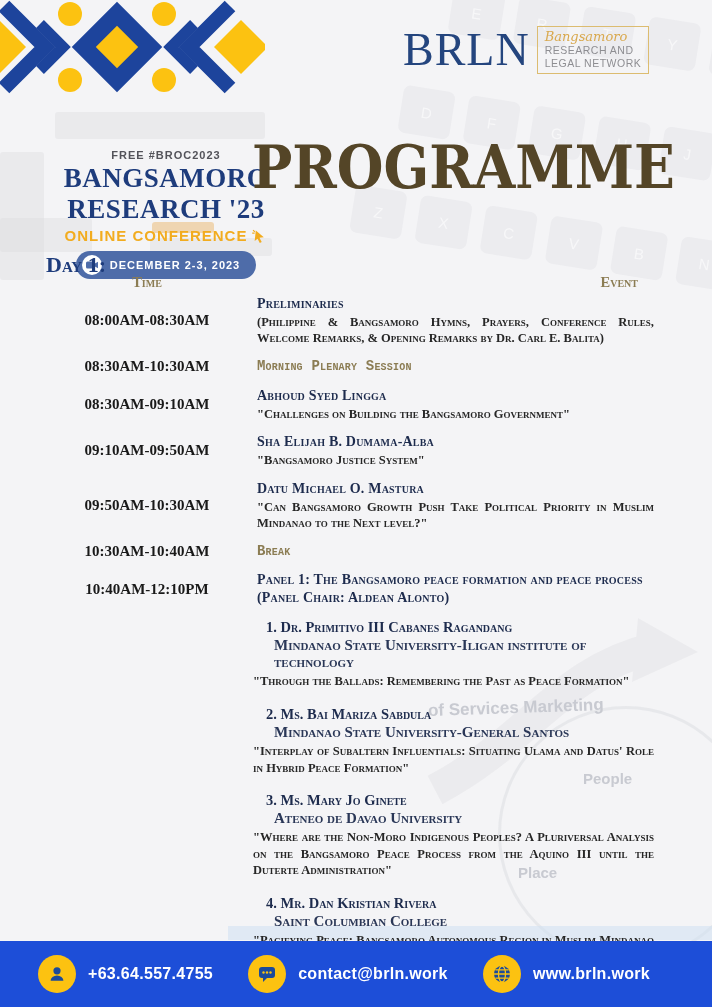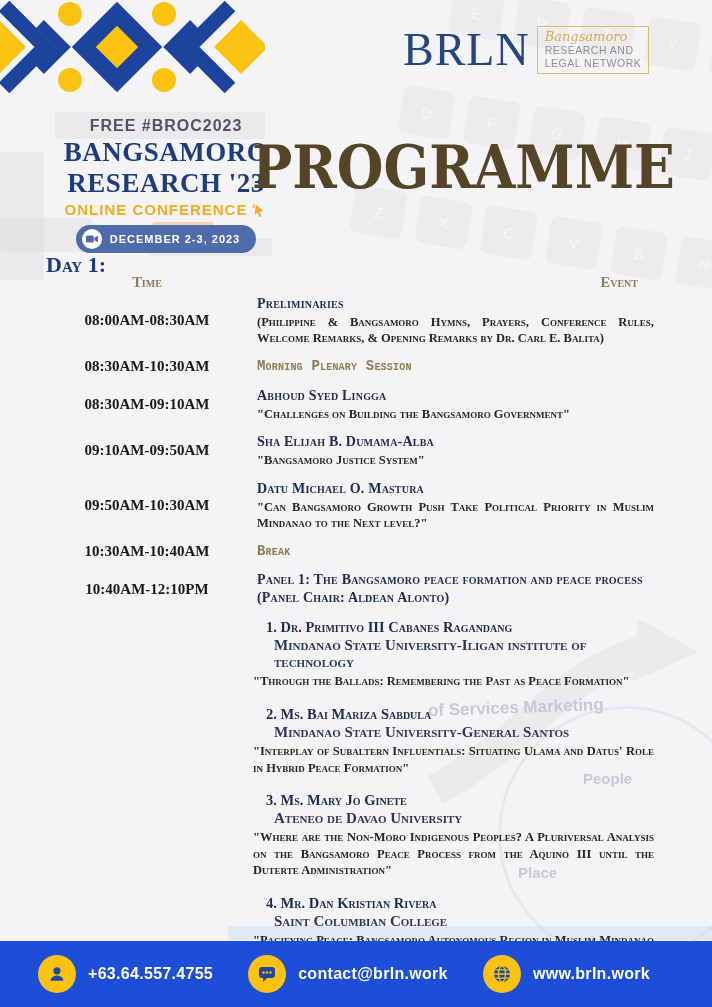--- a/index.html
+++ b/index.html
@@ -25,21 +25,21 @@
   .wm-bluestrip{position:absolute;left:228px;top:926px;width:484px;height:14px;background:#cfe0f2;opacity:.55;}
   
   .pattern{position:absolute;left:0;top:0;z-index:2;}
   .brln{position:absolute;left:403px;top:26px;z-index:2;display:flex;align-items:center;gap:7px;}
   .brln-acro{font-family:"Liberation Serif",serif;font-size:46px;line-height:1;color:#24457e;letter-spacing:1px;}
   .brln-box{border:1.5px solid #dcbc70;padding:3px 7px 4px 7px;text-align:left;}
   .brln-script{font-family:"DejaVu Serif",serif;font-style:italic;font-size:13px;color:#d9a94f;line-height:1.1;}
   .brln-tag{font-family:"Liberation Sans",sans-serif;font-size:10.5px;color:#8e8e92;letter-spacing:.5px;line-height:1.18;}
   
   .ehead{position:absolute;left:40px;top:117px;width:252px;text-align:center;z-index:2;}
-  .free-tag{font-family:"Liberation Sans",sans-serif;font-size:16px;font-weight:bold;color:#53535a;letter-spacing:1px;}
+  .free-tag{font-family:"Liberation Sans",sans-serif;font-size:11px;font-weight:bold;color:#53535a;letter-spacing:1px;margin-top:32px;}
   .etitle{font-size:27px;font-weight:bold;color:#1e3c7c;line-height:1.0;letter-spacing:.5px;margin-top:4px;}
   .esub{margin-top:4px;display:flex;align-items:center;justify-content:center;gap:4px;
         font-family:"Liberation Sans",sans-serif;font-size:15px;font-weight:bold;color:#f2ac1f;letter-spacing:1px;}
   .pill{margin-top:7px;display:inline-flex;align-items:center;gap:8px;background:#4e6ca9;border-radius:18px;
         padding:4px 16px 4px 6px;}
   .pill-cam{width:20px;height:20px;border-radius:50%;background:#ffffff;display:flex;align-items:center;justify-content:center;}
   .pill-text{font-family:"Liberation Sans",sans-serif;font-size:11px;font-weight:bold;color:#ffffff;letter-spacing:1px;}
   
   .programme{position:absolute;left:252px;top:131px;z-index:2;font-family:"DejaVu Serif",serif;
              font-size:57px;font-weight:bold;color:#544527;letter-spacing:0px;

